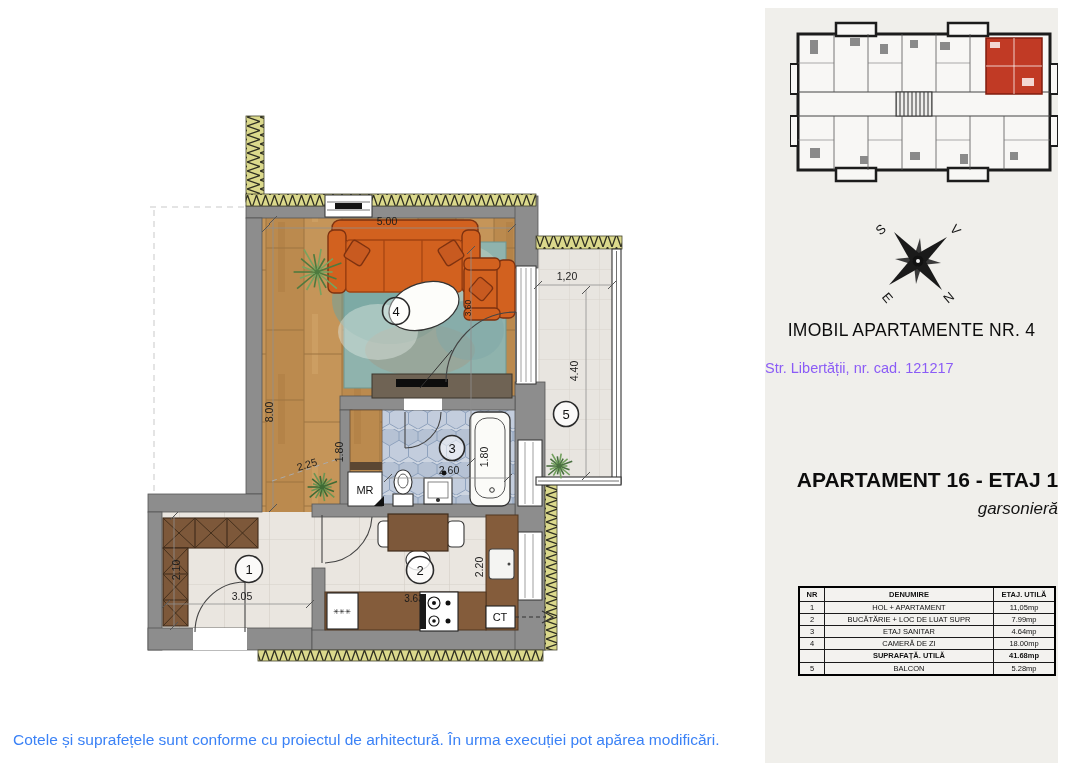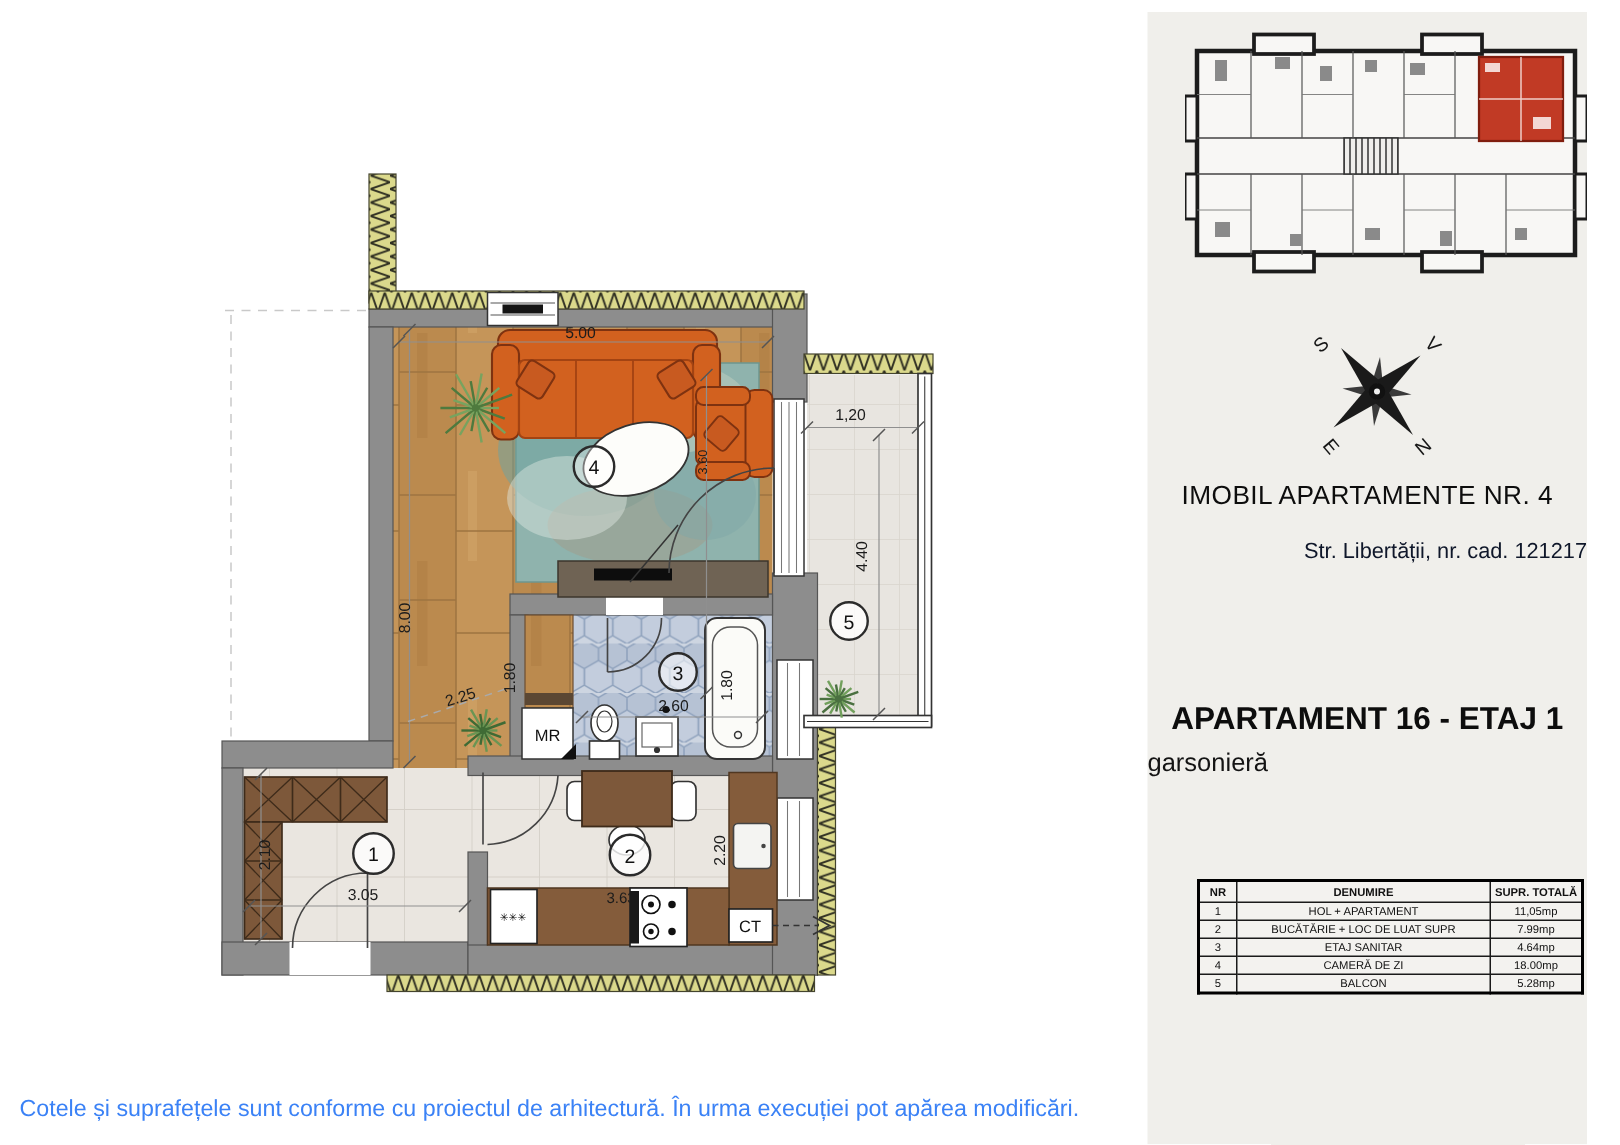--- a/index.html
+++ b/index.html
@@ -4,26 +4,26 @@
 <style>
   html,body{margin:0;padding:0;background:#ffffff;}
   #page{position:relative;width:1080px;height:763px;background:#fff;overflow:hidden;
         font-family:"Liberation Sans",sans-serif;}
   #plan-svg{position:absolute;left:0;top:0;}
   #panel{position:absolute;left:765px;top:8px;width:293px;height:755px;background:#f0efeb;}
   #keyplan-svg{position:absolute;left:25px;top:10px;}
   #compass-svg{position:absolute;left:98px;top:198px;}
   .b-title{position:absolute;top:312px;left:0;width:100%;text-align:center;
            font-size:17.5px;font-weight:normal;letter-spacing:.3px;color:#0d0d0d;}
-  .addr1{position:absolute;top:352px;left:0;width:100%;text-align:right;font-size:14.5px;color:#0f172a;}
+  .addr1{position:absolute;top:352px;left:0;width:100%;text-align:left;font-size:14.5px;color:#8b5cf6;}
   .addr2{position:absolute;top:374px;left:0;width:100%;text-align:center;font-size:14.5px;color:#141414;}
   .apt-title{position:absolute;top:460px;left:0;width:100%;text-align:center;
-             font-size:21px;font-weight:bold;color:#0d0d0d;}
-  .apt-type{position:absolute;top:491px;left:0;width:100%;text-align:left;
-            font-size:17px;color:#141414;}
+             font-size:21px;font-weight:bold;color:#0d0d0d;padding-left:16px;}
+  .apt-type{position:absolute;top:491px;left:0;width:100%;text-align:right;
+            font-size:17px;font-style:italic;color:#141414;}
   #area-table{position:absolute;left:33px;top:578px;width:258px;border-collapse:collapse;
               font-size:7.5px;color:#111;background:#f3f2ef;border:2px solid #000;}
   #area-table th,#area-table td{border:1px solid #1a1a1a;text-align:center;padding:0 2px;
               height:11px;line-height:1.05;}
   #area-table th{height:13px;font-weight:bold;}
   #area-table tr.total td{font-weight:bold;height:12px;}
   #area-table .c-nr{width:20px;}
   #area-table .c-area{width:56px;}
   #footer{position:absolute;left:13px;top:731px;font-size:15.5px;color:#3b82f6;white-space:nowrap;}
   svg text{font-family:"Liberation Sans",sans-serif;}
@@ -425,21 +425,21 @@
     <div class="b-title">IMOBIL APARTAMENTE NR. 4</div>
     <div class="addr1">Str. Libertății, nr. cad. 121217</div>
     <div class="apt-title">APARTAMENT 16 - ETAJ 1</div>
     <div class="apt-type">garsonieră</div>
 
     <table id="area-table">
       <thead>
         <tr>
           <th class="c-nr">NR</th>
           <th>DENUMIRE</th>
-          <th class="c-area">SUPR. TOTALĂ</th>
+          <th class="c-area">ETAJ. UTILĂ</th>
         </tr>
       </thead>
       <tbody>
         <tr>
           <td>1</td>
           <td>HOL + APARTAMENT</td>
           <td>11,05mp</td>
         </tr>
         <tr>
           <td>2</td>
@@ -449,20 +449,25 @@
         <tr>
           <td>3</td>
           <td>ETAJ SANITAR</td>
           <td>4.64mp</td>
         </tr>
         <tr>
           <td>4</td>
           <td>CAMERĂ DE ZI</td>
           <td>18.00mp</td>
         </tr>
+        <tr class="total">
+          <td></td>
+          <td>SUPRAFAȚĂ. UTILĂ</td>
+          <td>41.68mp</td>
+        </tr>
         <tr>
           <td>5</td>
           <td>BALCON</td>
           <td>5.28mp</td>
         </tr>
       </tbody>
     </table>
   </div>
 
   <div id="footer">Cotele și suprafețele sunt conforme cu proiectul de arhitectură. În urma execuției pot apărea modificări.</div>

